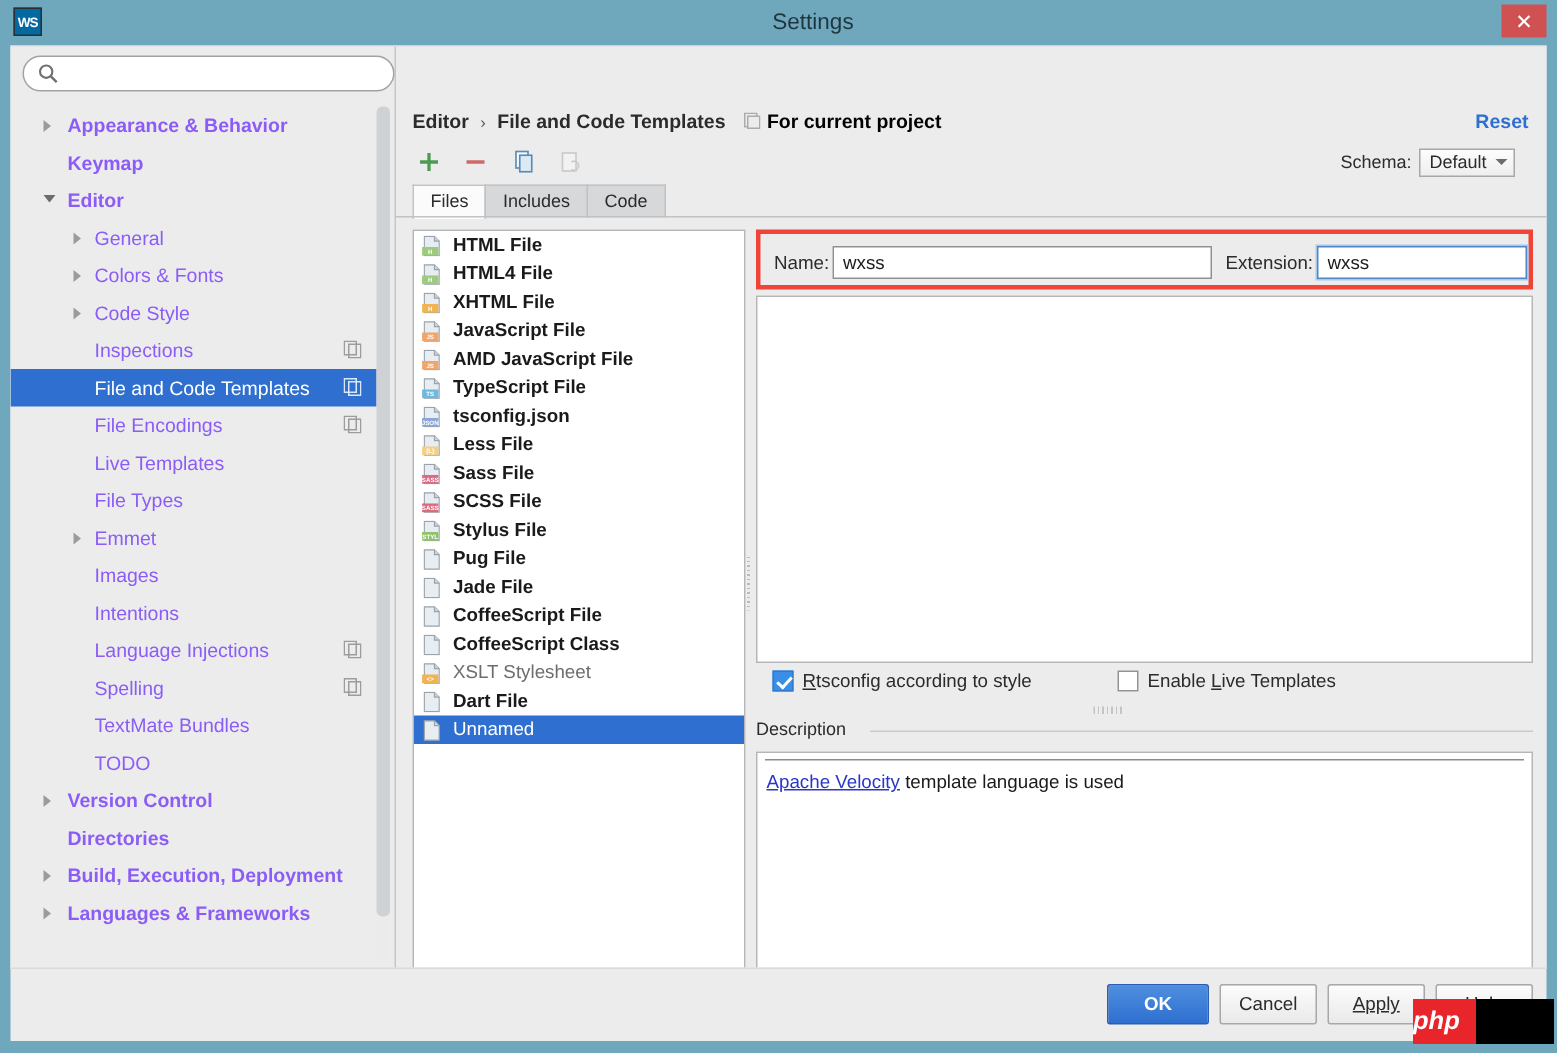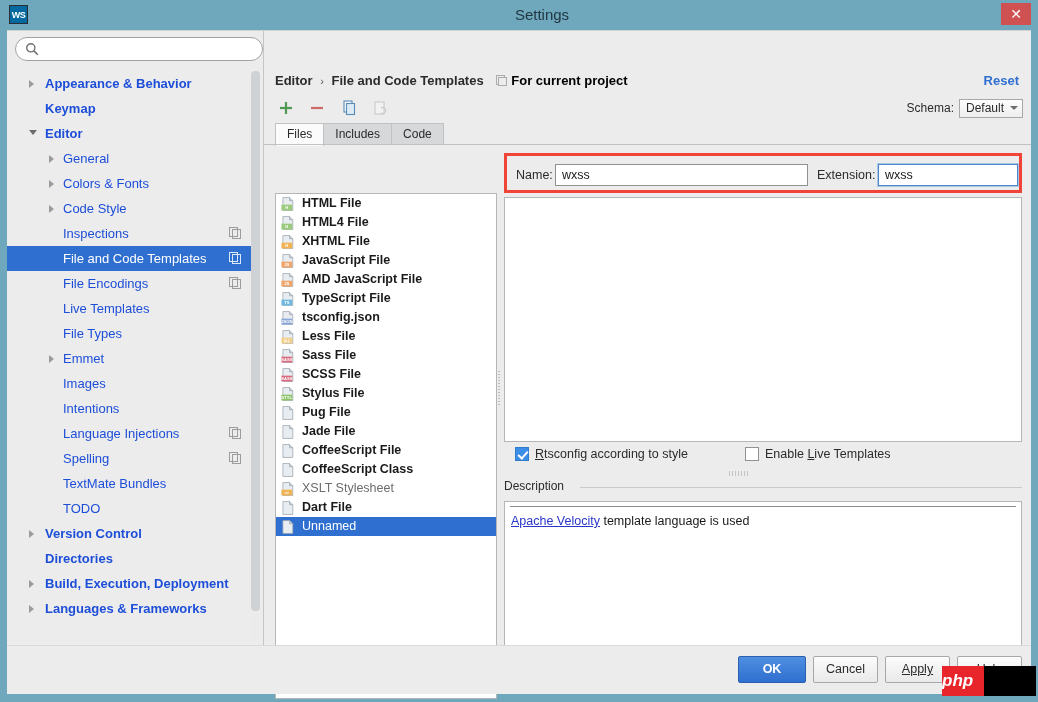--- a/index.html
+++ b/index.html
@@ -91,21 +91,21 @@
   #tree {
     position: absolute; left: 0; top: 40px;
     width: 246px; height: 575px;
     overflow: hidden;
   }
   .tree-row {
     position: relative;
     height: 25px;
     line-height: 25px;
     font-size: 13px;
-    color: #1d4ed8;
+    color: #8b5cf6;
     white-space: nowrap;
     cursor: default;
   }
   .tree-row.bold { font-weight: bold; }
   .tree-row.selected {
     background: #2f6fd0;
     color: #ffffff;
   }
   .tree-arrow {
     position: absolute; top: 9px;
@@ -161,21 +161,21 @@
   }
   #bc-note-icon {
     display: inline-block; vertical-align: -1px; margin-right: 4px;
   }
   #reset-link {
     position: absolute; right: 12px; top: 42px;
     font-size: 13px; font-weight: bold;
     color: #2f6fd0; cursor: pointer;
   }
   #schema-row {
-    position: absolute; right: 8px; top: 68px;
+    position: absolute; right: 21px; top: 68px;
     font-size: 12px; color: #2b2b2b;
   }
   #schema-select {
     display: inline-block;
     border: 1px solid #a6a8ab;
     background: linear-gradient(#fdfdfd, #eeeeee);
     padding: 1px 4px 2px 6px;
     margin-left: 5px;
     font-size: 12px;
     vertical-align: middle;
@@ -232,21 +232,20 @@
     background: #c0c2c4;
   }
 
   
   #filelist {
     position: absolute; left: 11px; top: 122px;
     width: 220px; height: 504px;
     background: #ffffff;
     border: 1px solid #b4b6b8;
     overflow: hidden;
-    margin-top: 40px;
   }
   .file-row {
     position: relative;
     height: 19px; line-height: 19px;
     font-size: 12.5px;
     font-weight: bold;
     color: #1a1a1a;
     padding-left: 26px;
     white-space: nowrap;
     cursor: default;

